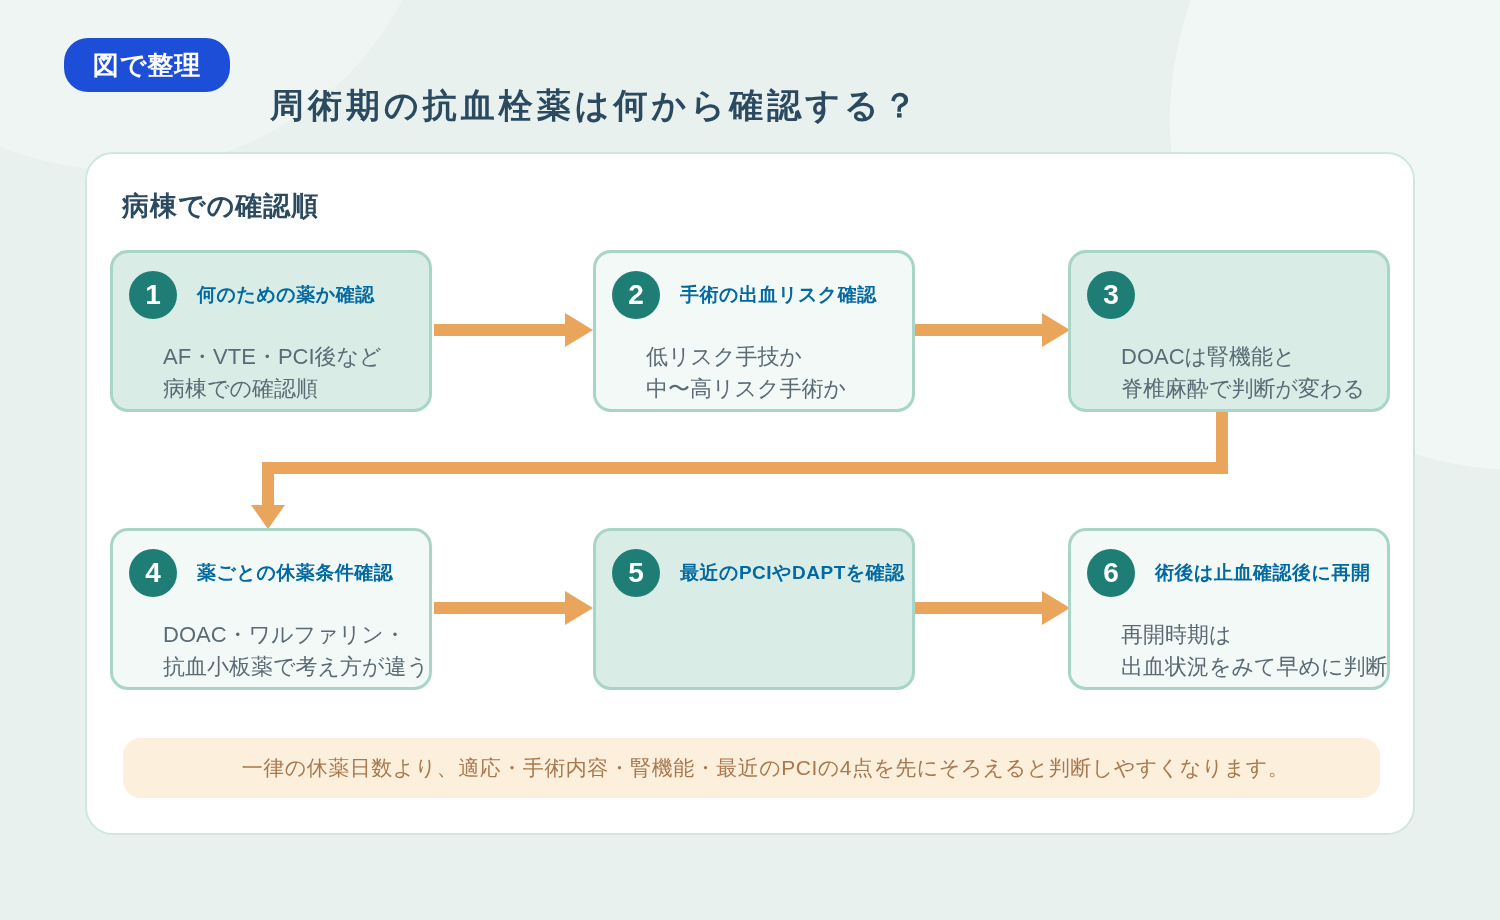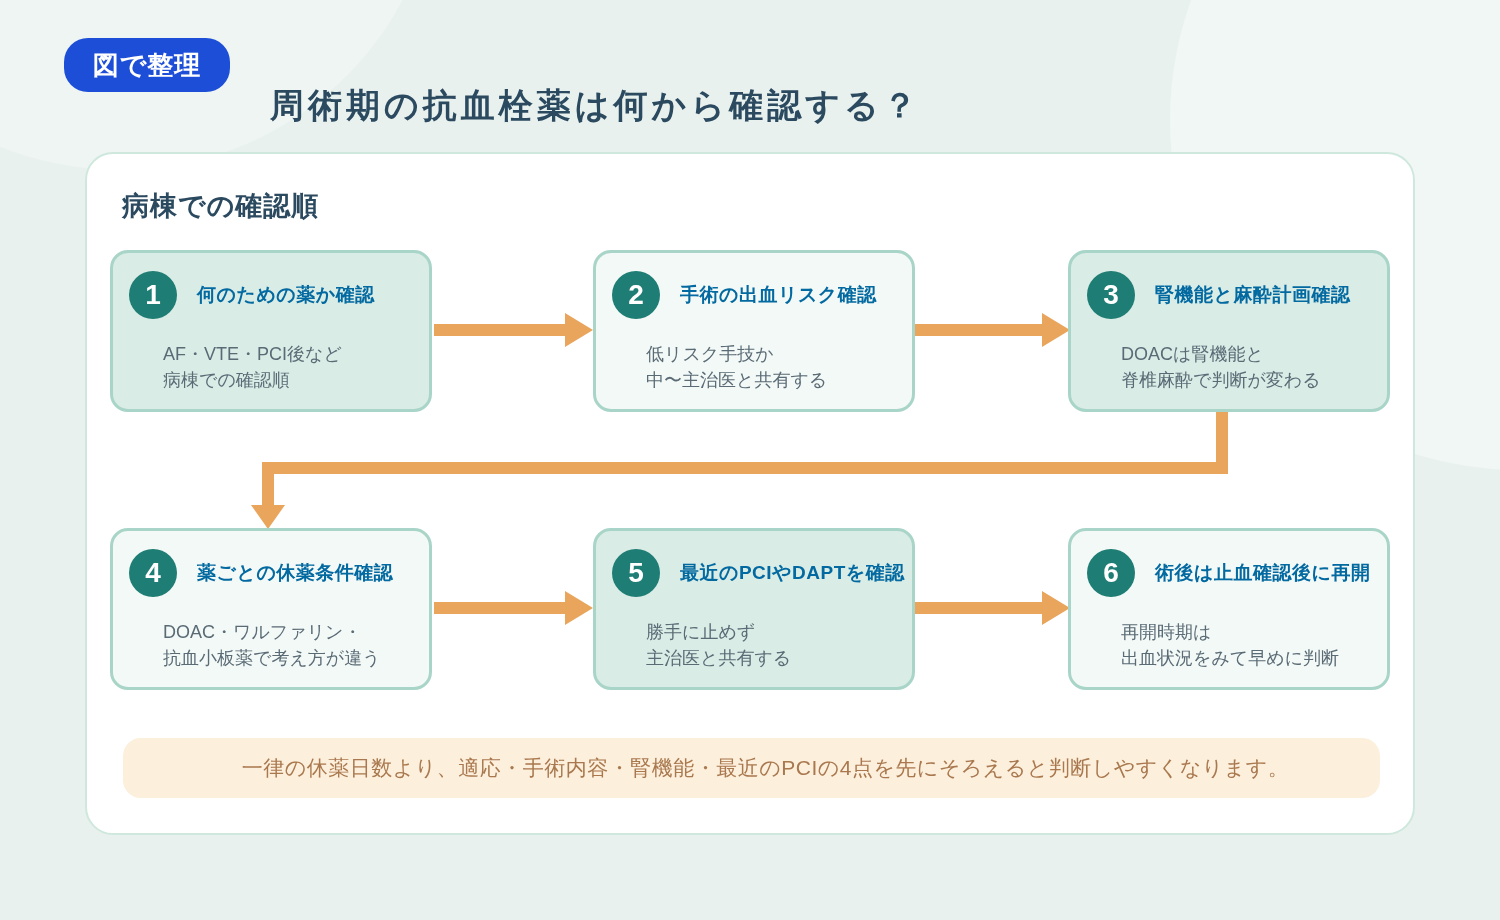--- a/index.html
+++ b/index.html
@@ -46,21 +46,21 @@
   .step-num{
     width:48px;height:48px;border-radius:50%;background:#1e7d74;
     color:#ffffff;font-size:28px;font-weight:bold;
     display:flex;align-items:center;justify-content:center;flex:0 0 48px;
   }
   .step-title{
     font-size:19px;font-weight:bold;color:#0369a1;white-space:nowrap;
     letter-spacing:0.5px;
   }
   .step-body{
-    margin:22px 17px 0 34px;font-size:18px;line-height:1.45;color:#5a6b76;
+    margin:22px 17px 0 34px;font-size:22px;line-height:1.45;color:#5a6b76;
     white-space:nowrap;
   }
 
   .pos-1{left:110px;top:250px;}
   .pos-2{left:593px;top:250px;}
   .pos-3{left:1068px;top:250px;}
   .pos-4{left:110px;top:528px;}
   .pos-5{left:593px;top:528px;}
   .pos-6{left:1068px;top:528px;}
 
@@ -151,28 +151,27 @@
   </div>
 </div>
 
 <div class="step fill-light pos-2">
   <div class="step-head">
     <div class="step-num">2</div>
     <div class="step-title">手術の出血リスク確認</div>
   </div>
   <div class="step-body">
     <div>低リスク手技か</div>
-    <div>中〜主治医と共有する</div>
+    <div>中〜高リスク手術か</div>
   </div>
 </div>
 
 <div class="step fill-mint pos-3">
   <div class="step-head">
     <div class="step-num">3</div>
-    <div class="step-title">腎機能と麻酔計画確認</div>
   </div>
   <div class="step-body">
     <div>DOACは腎機能と</div>
     <div>脊椎麻酔で判断が変わる</div>
   </div>
 </div>
 
 <div class="step fill-light pos-4">
   <div class="step-head">
     <div class="step-num">4</div>
@@ -182,24 +181,20 @@
     <div>DOAC・ワルファリン・</div>
     <div>抗血小板薬で考え方が違う</div>
   </div>
 </div>
 
 <div class="step fill-mint pos-5">
   <div class="step-head">
     <div class="step-num">5</div>
     <div class="step-title">最近のPCIやDAPTを確認</div>
   </div>
-  <div class="step-body">
-    <div>勝手に止めず</div>
-    <div>主治医と共有する</div>
-  </div>
 </div>
 
 <div class="step fill-light pos-6">
   <div class="step-head">
     <div class="step-num">6</div>
     <div class="step-title">術後は止血確認後に再開</div>
   </div>
   <div class="step-body">
     <div>再開時期は</div>
     <div>出血状況をみて早めに判断</div>

